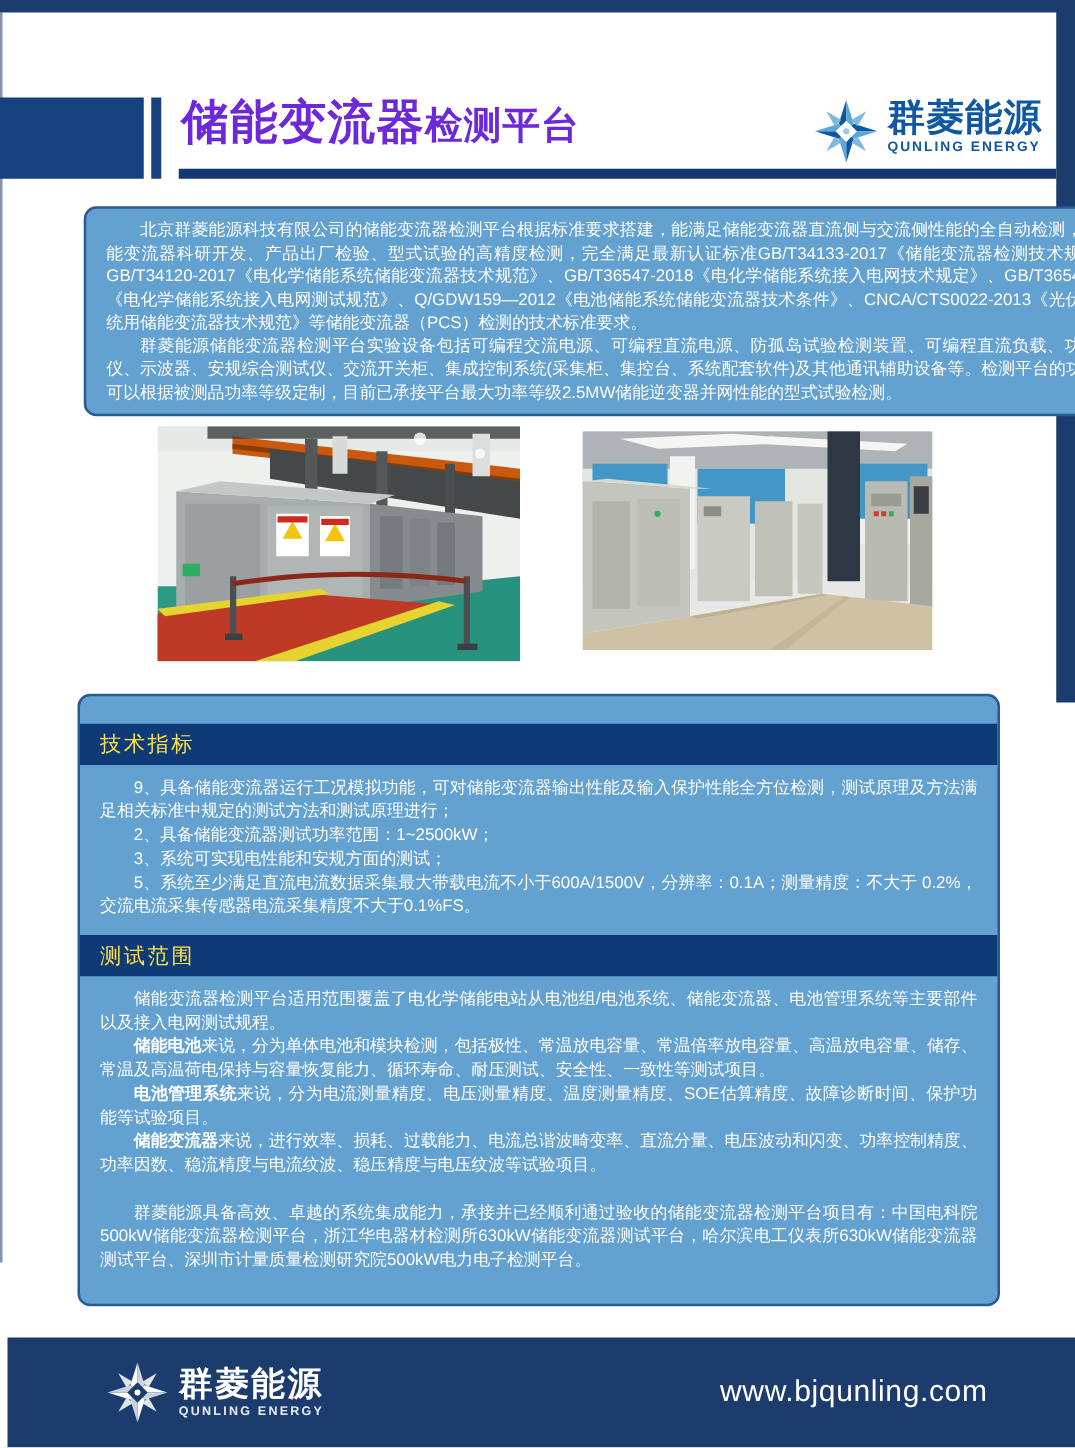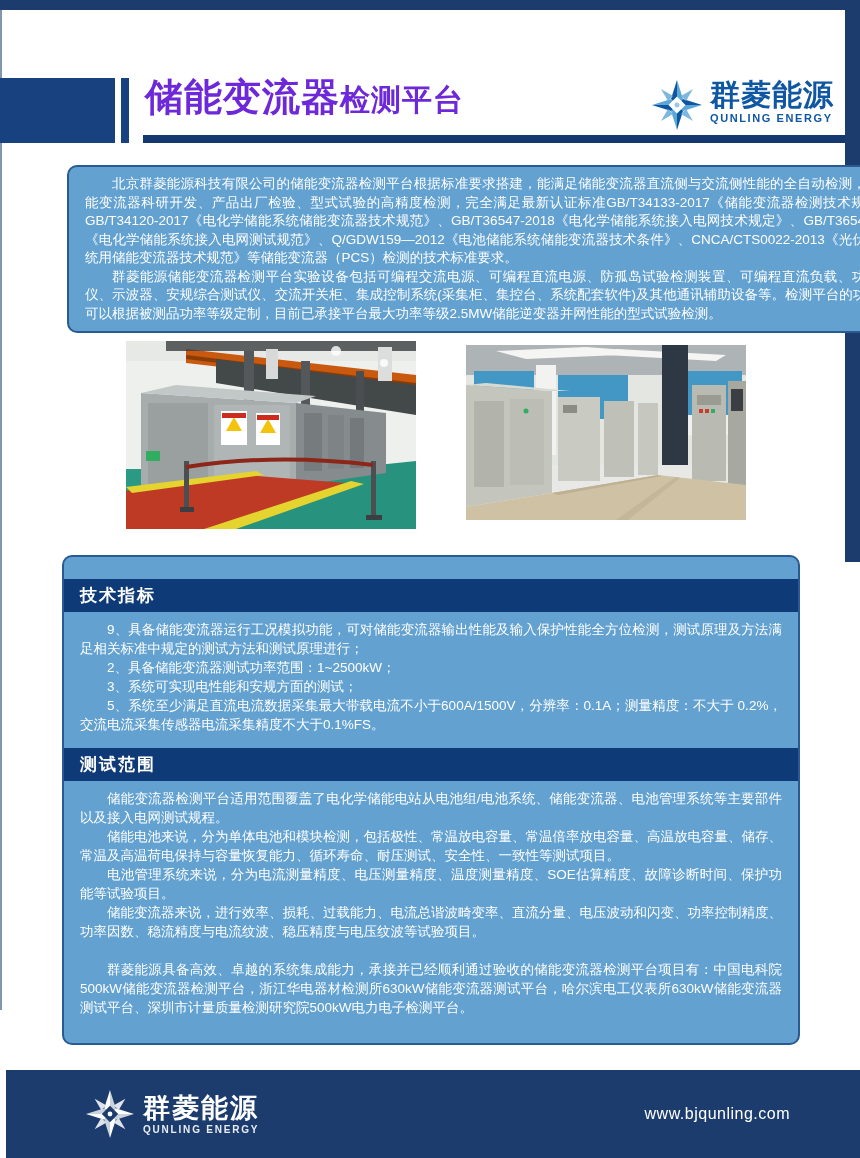--- a/index.html
+++ b/index.html
@@ -41,41 +41,41 @@
   
   .photos{position:absolute;top:341px;left:126px;display:flex;gap:50px;align-items:flex-start;}
   .photo{display:block;}
 
   
   .main-panel{
     position:absolute;top:555px;left:62px;width:738px;height:490px;
     padding:0;overflow:hidden;
   }
   .sec-bar{
-    background:#0f3a78;color:#ffffff;font-size:17px;font-weight:bold;
+    background:#0f3a78;color:#fde047;font-size:17px;font-weight:normal;
     padding:5px 0 5px 16px;letter-spacing:2px;text-indent:0;
   }
   .sec-bar.first{margin-top:22px;}
   .sec-content{padding:8px 16px 6px 16px;font-size:13.5px;line-height:19px;}
   .sec-content p{margin:0;text-indent:2em;}
   .sec-content p.gap-top{margin-top:19px;}
-  .sec-content b{font-weight:normal;}
+  .sec-content b{font-weight:bold;}
 
   
   .footer{
     position:absolute;top:1070px;left:6px;width:854px;height:88px;background:#1c3c6e;
     display:flex;align-items:center;justify-content:space-between;box-sizing:border-box;
     padding:0 70px 0 80px;color:#ffffff;
   }
   .f-logo{display:flex;align-items:center;}
   .f-logo svg{width:48px;height:48px;}
   .f-logo-text{margin-left:9px;line-height:1;}
   .f-cn{font-size:27px;font-weight:bold;letter-spacing:2px;font-family:"DejaVu Sans",sans-serif;}
   .f-en{font-size:10px;font-weight:bold;letter-spacing:1.8px;margin-top:4px;color:#e8edf5;}
-  .f-site{font-size:16px;letter-spacing:.5px;}
+  .f-site{font-size:24px;letter-spacing:.5px;}
 </style>
 </head>
 <body>
 
 <div class="page">
 
   <div class="top-band"></div>
   <div class="right-strip"></div>
   <div class="left-line"></div>
 

